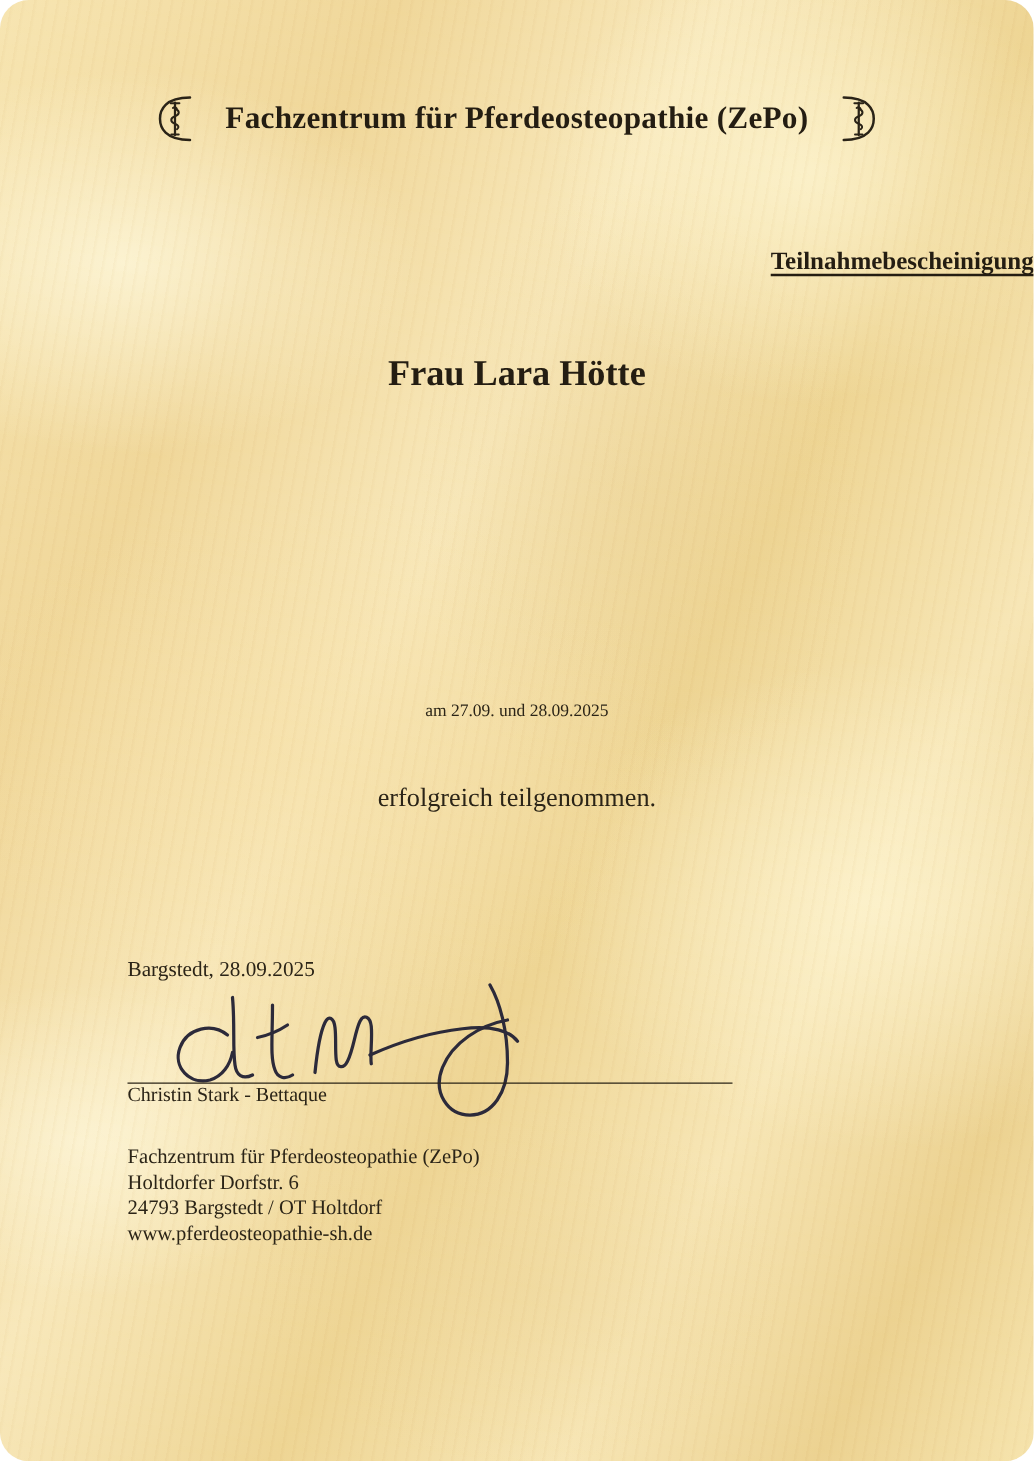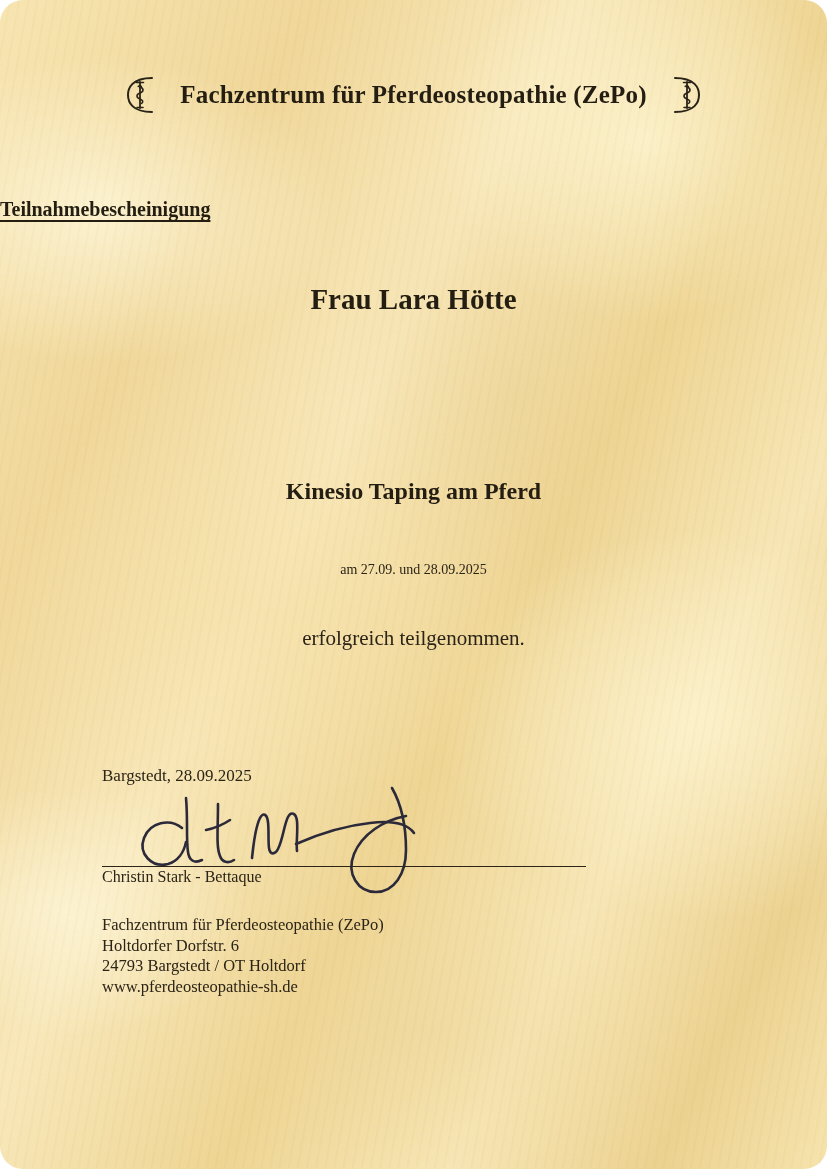--- a/index.html
+++ b/index.html
@@ -68,21 +68,21 @@
     color: #2a2317;
   }
   .logo svg { display: block; }
 
   
   .doc-title {
     position: absolute;
     top: 198px;
     left: 0;
     right: 0;
-    text-align: left;
+    text-align: right;
     font-size: 20px;
     font-weight: bold;
     text-decoration: underline;
     text-underline-offset: 4px;
     color: #241d12;
   }
   .recipient {
     position: absolute;
     top: 283px;
     left: 0;
@@ -208,21 +208,20 @@
           <path d="M22.3 14.4 c1.4 -1.1, 3 -0.6, 3.2 0.9"></path>
         </svg>
       </span>
     </div>
 
     <div class="doc-title">Teilnahmebescheinigung</div>
 
     <div class="recipient">Frau Lara Hötte</div>
 
 
-    <div class="seminar">Kinesio Taping am Pferd</div>
 
     <div class="dates">am 27.09. und 28.09.2025</div>
 
     <div class="closing">erfolgreich teilgenommen.</div>
 
     <div class="place-date">Bargstedt, 28.09.2025</div>
 
     <div class="signature-area">
       <svg width="440" height="110" viewBox="0 0 440 110" fill="none" stroke="#2c2a3a" stroke-width="2.6" stroke-linecap="round" stroke-linejoin="round">
         <path d="M62 46 c-12 -10, -32 -6, -38 10 c-6 16, 8 30, 24 26 c10 -3, 16 -12, 18 -22"></path>

